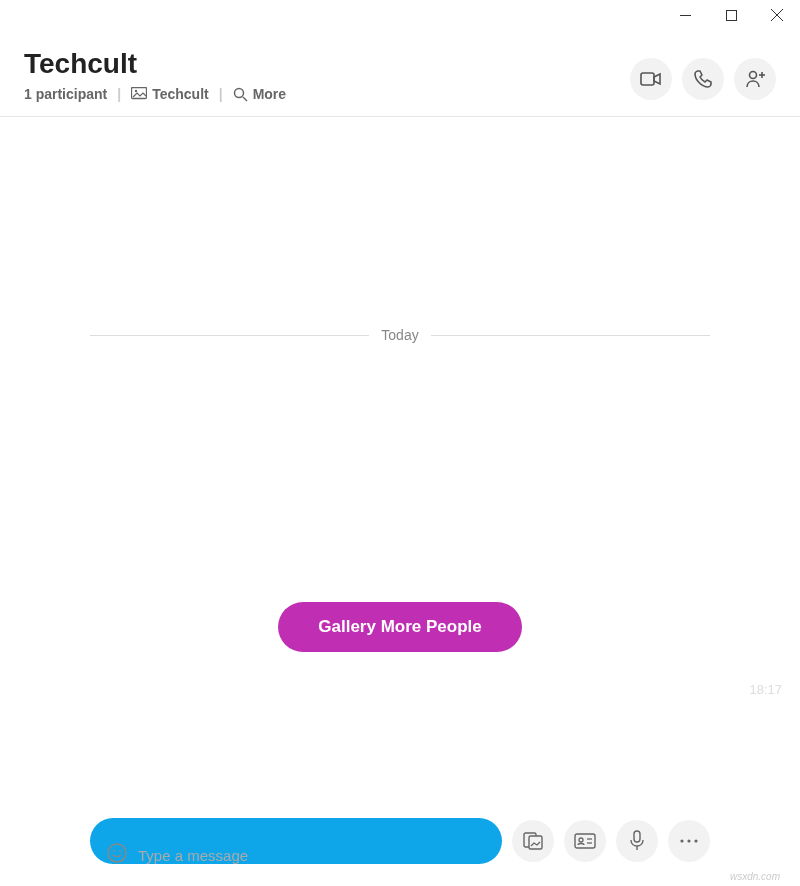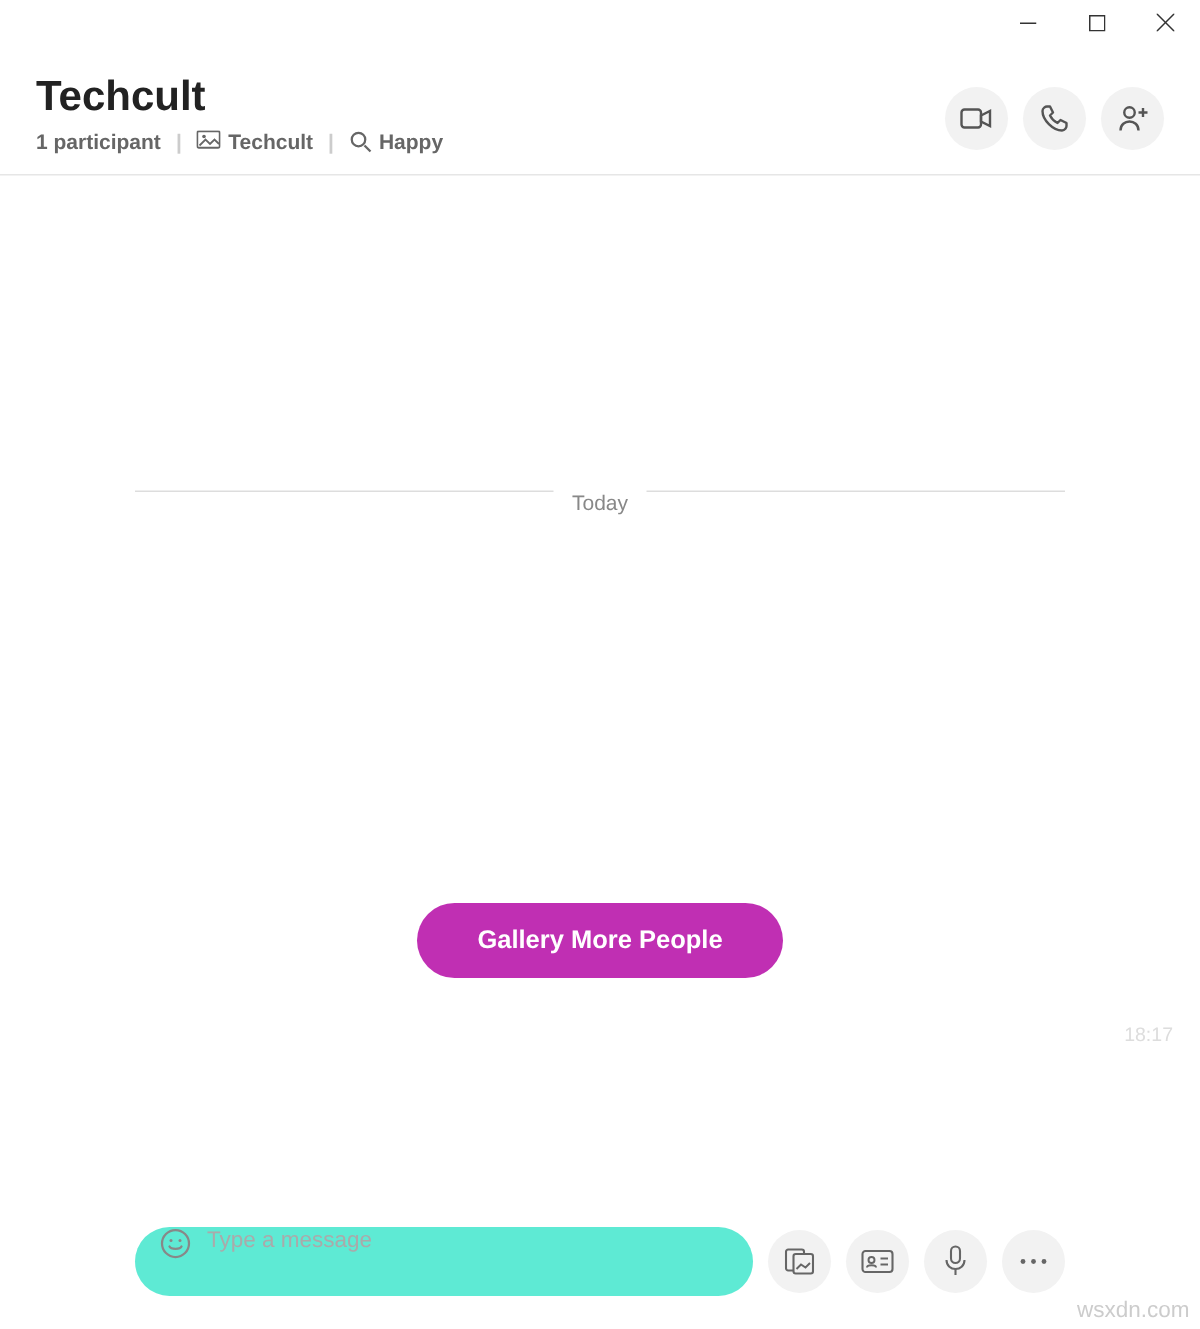--- a/index.html
+++ b/index.html
@@ -62,21 +62,21 @@
     }
     .chat-area {
       flex: 1;
       display: flex;
       flex-direction: column;
       position: relative;
       padding: 0 90px;
     }
     .date-divider {
       display: flex;
-      align-items: flex-start;
+      align-items: center;
       margin-top: 210px;
       gap: 12px;
     }
     .div-line { flex: 1; height: 1px; background: #ddd; }
     .date-text { color: #888; font-size: 14px; }
     .invite-area {
       position: absolute;
       top: 485px;
       left: 0;
       right: 0;
@@ -116,22 +116,22 @@
     }
     .composer {
       display: flex;
       align-items: center;
       padding: 18px 90px 22px 90px;
       gap: 10px;
     }
     .input-wrap {
       flex: 1;
       display: flex;
-      align-items: flex-start;
-      background: #5eead4;
+      align-items: flex-end;
+      background: #0ea5e9;
       border-radius: 24px;
       padding: 0 16px;
       height: 46px;
     }
     .emoji-btn { cursor: pointer; color: #888; display: flex; margin-right: 10px; }
     .msg-input {
       flex: 1;
       border: none;
       background: transparent;
       outline: none;
@@ -145,24 +145,25 @@
       border-radius: 50%;
       background: #f2f2f2;
       display: flex;
       align-items: center;
       justify-content: center;
       cursor: pointer;
       color: #666;
     }
     .watermark {
       position: absolute;
-      right: 7px;
+      right: 20px;
       bottom: 4px;
-      font-size: 15px;
+      font-size: 10px;
       color: #ccc;
+      font-style: italic;
     }
   </style>
 </head>
 <body>
 
 <div class="titlebar">
   <div class="win-btn">
     <svg width="11" height="11">
         <line x1="0" y1="5.5" x2="11" y2="5.5" stroke="#333" stroke-width="1"></line>
       </svg>
@@ -193,21 +194,21 @@
             <path d="M2 10 L6 6 L9 9 L12 6 L15 9" stroke="#666" fill="none" stroke-width="1.2"></path>
           </svg>
         <span>Techcult</span>
       </span>
       <span class="sub-sep">|</span>
       <span class="sub-item">
         <svg width="15" height="15" viewBox="0 0 15 15">
             <circle cx="6" cy="6" r="4.5" stroke="#666" fill="none" stroke-width="1.5"></circle>
             <line x1="10" y1="10" x2="14" y2="14" stroke="#666" stroke-width="1.5"></line>
           </svg>
-        <span>Happy</span>
+        <span>More</span>
       </span>
     </div>
   </div>
   <div class="header-actions">
     <div class="circle-btn">
       <svg width="22" height="16" viewBox="0 0 22 16">
           <rect x="1" y="2" width="13" height="12" rx="2" stroke="#555" fill="none" stroke-width="1.6"></rect>
           <path d="M14 6 L20 3 L20 13 L14 10 Z" stroke="#555" fill="none" stroke-width="1.6"></path>
         </svg>
     </div>

